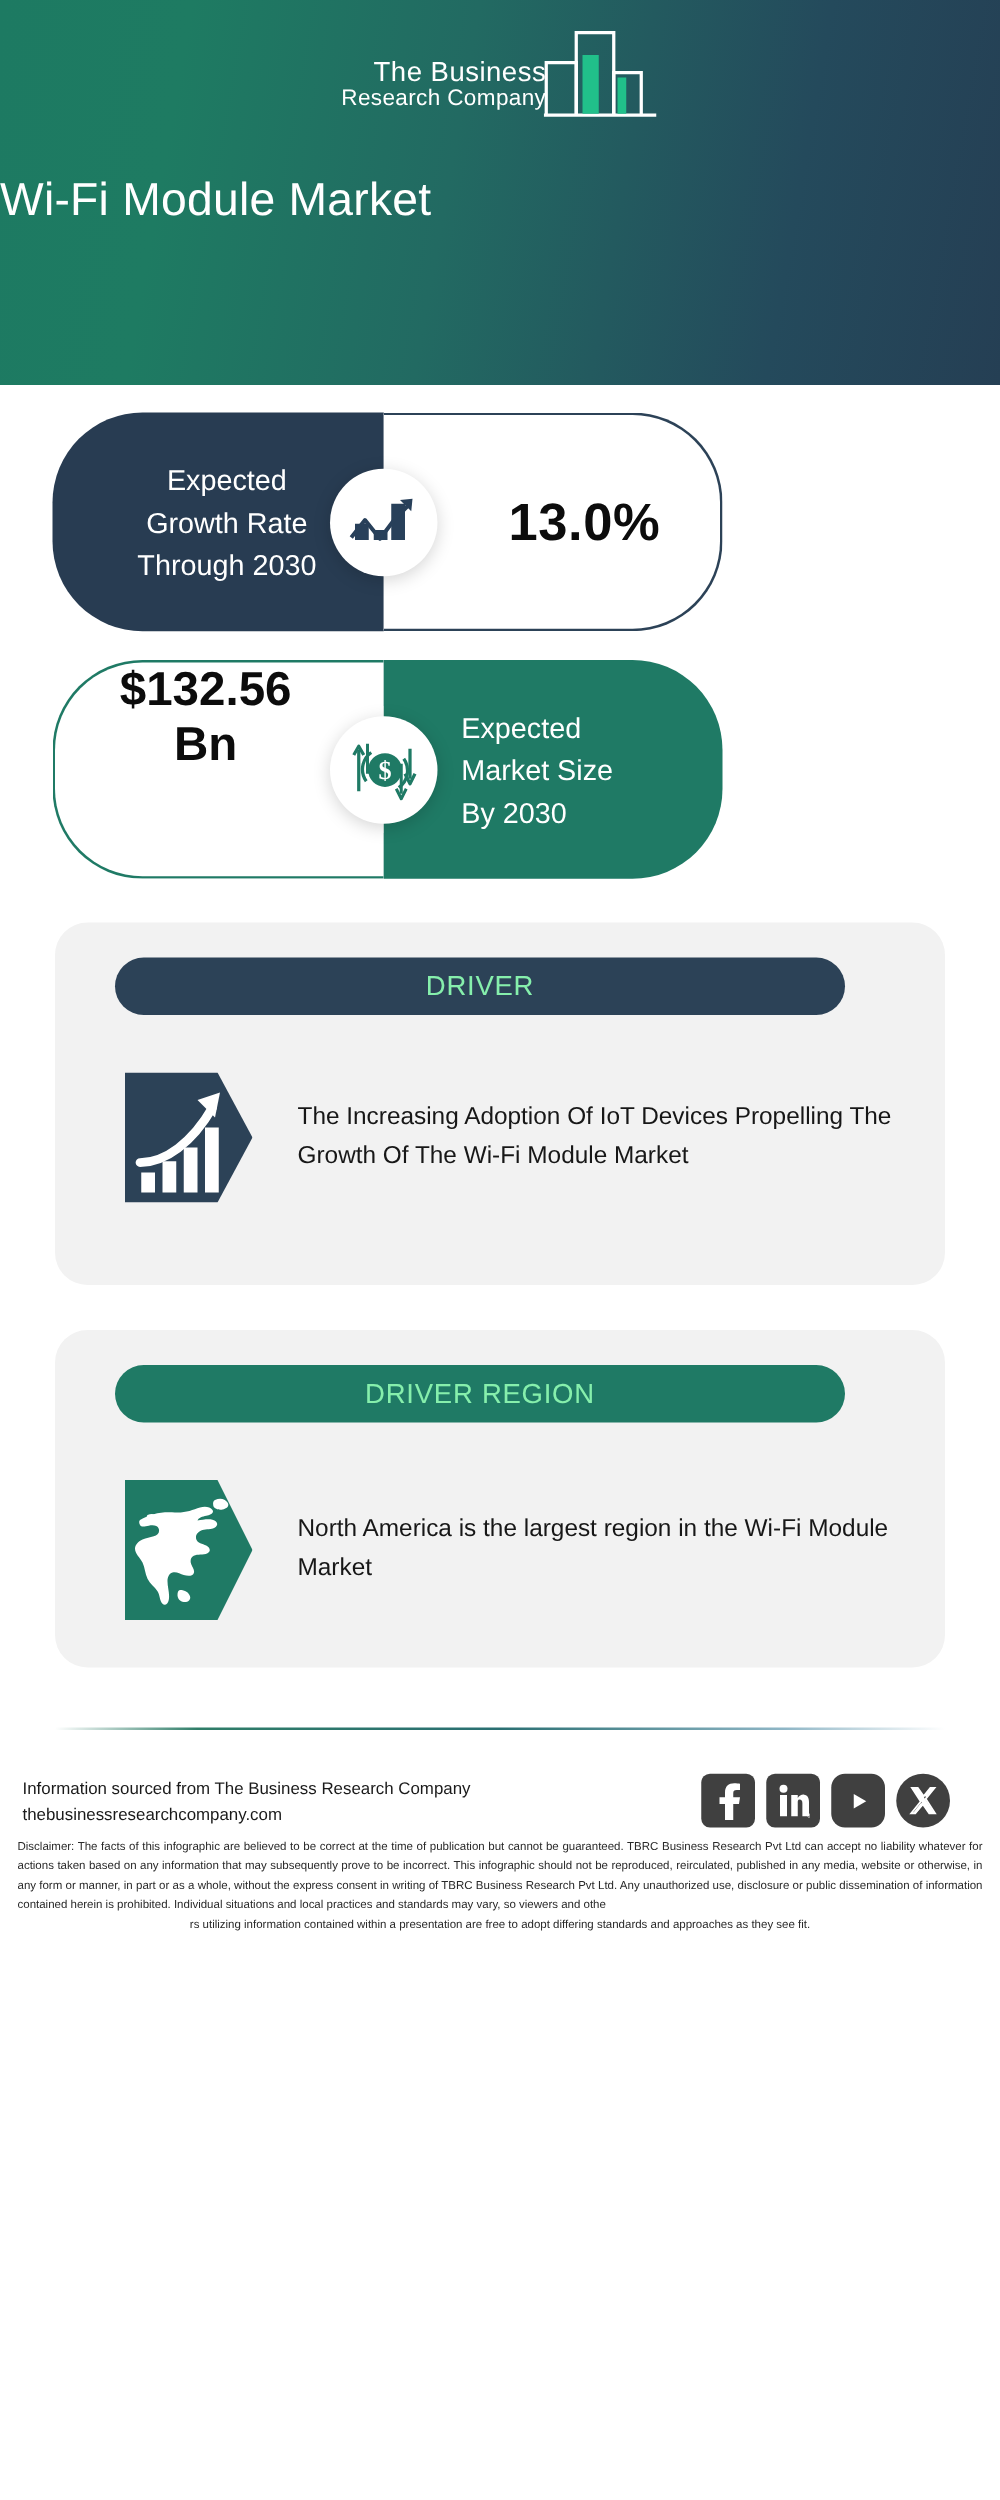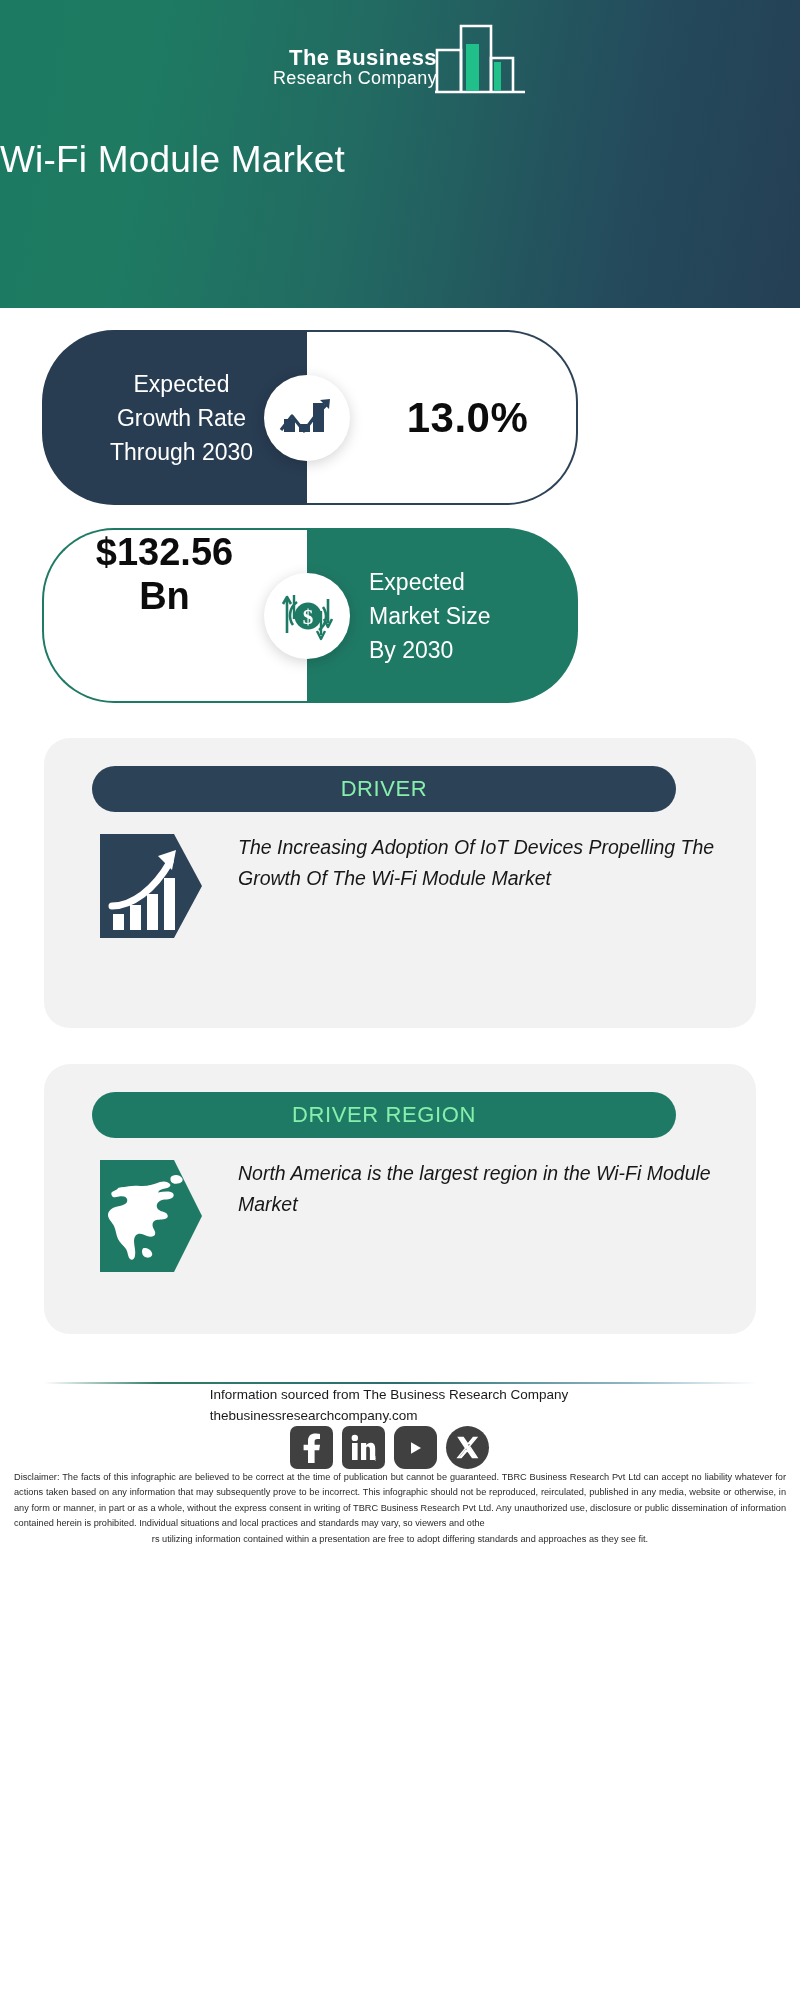--- a/index.html
+++ b/index.html
@@ -17,21 +17,21 @@
     height:308px; width:800px;
     background:linear-gradient(100deg,#1d7a62 0%,#1e7b62 18%,#226a62 45%,#244a5c 78%,#253f54 100%);
     position:relative;
   }
   .logo-wrap {
     position:absolute; left:0; right:0; top:22px;
     display:flex; justify-content:center; align-items:flex-end;
   }
   .logo { display:flex; align-items:flex-end; }
   .logo-text { display:flex; flex-direction:column; align-items:flex-end; padding-bottom:8px; }
-  .logo-l1 { color:#fff; font-size:22px; letter-spacing:.4px; line-height:24px; font-weight:700; }
+  .logo-l1 { color:#fff; font-size:22px; letter-spacing:.4px; line-height:24px; font-weight:400; }
   .logo-l2 { color:#fff; font-size:18px; letter-spacing:.3px; line-height:16px; font-weight:400; }
   .logo-mark { position:relative; width:92px; height:72px; margin-left:-2px; }
   .hero-title {
     position:absolute; left:0; right:0; top:139px;
     text-align:left; color:#ffffff;
     font-size:37px; font-weight:400; letter-spacing:.2px;
   }
 
   
   .stat { position:relative; width:800px; }
@@ -111,40 +111,40 @@
     position:absolute; top:28px; left:48px;
     width:584px; height:46px;
     border-radius:23px;
     display:flex; align-items:center; justify-content:center;
     color:#86efac; font-size:22px; letter-spacing:.6px; font-weight:400;
   }
   .pill.navy { background:#2c4257; }
   .pill.teal { background:#1f7a65; }
 
   .panel-body {
-    position:absolute; top:92px; left:56px; right:40px;
-    display:flex; align-items:flex-start;font-style:italic;
+    position:absolute; top:116px; left:56px; right:40px;
+    display:flex; align-items:center;
   }
   .ico-pent {
     width:102px; height:104px; flex:0 0 102px;
     position:relative; margin-top:4px;
   }
   .panel-text {
     font-size:19.5px; line-height:31px; color:#171717;
     padding-left:36px; padding-top:2px; font-weight:400;
   }
 
   
   .rule {
     width:712px; height:2px; margin:0 auto;
     background:linear-gradient(90deg,rgba(255,255,255,0) 0%,#2f7d68 16%,#2a6f72 50%,#8fb6c6 82%,rgba(255,255,255,0) 100%);
   }
   .foot {
-    display:flex; align-items:center; justify-content:space-between;
-    padding:0 40px 0 18px; height:78px;flex-direction:column;
+    display:flex; align-items:flex-end; justify-content:space-between;
+    padding:0 40px 0 18px; height:78px;
   }
   .foot-txt { font-size:13.5px; line-height:21px; color:#1a1a1a; }
   .socials { display:flex; gap:9px; align-items:center; }
   .sq {
     width:43px; height:43px; background:#404040; border-radius:7px;
     display:flex; align-items:center; justify-content:center;
   }
   .sq.yt { border-radius:11px; }
   .circ {
     width:43px; height:43px; background:#404040; border-radius:50%;

